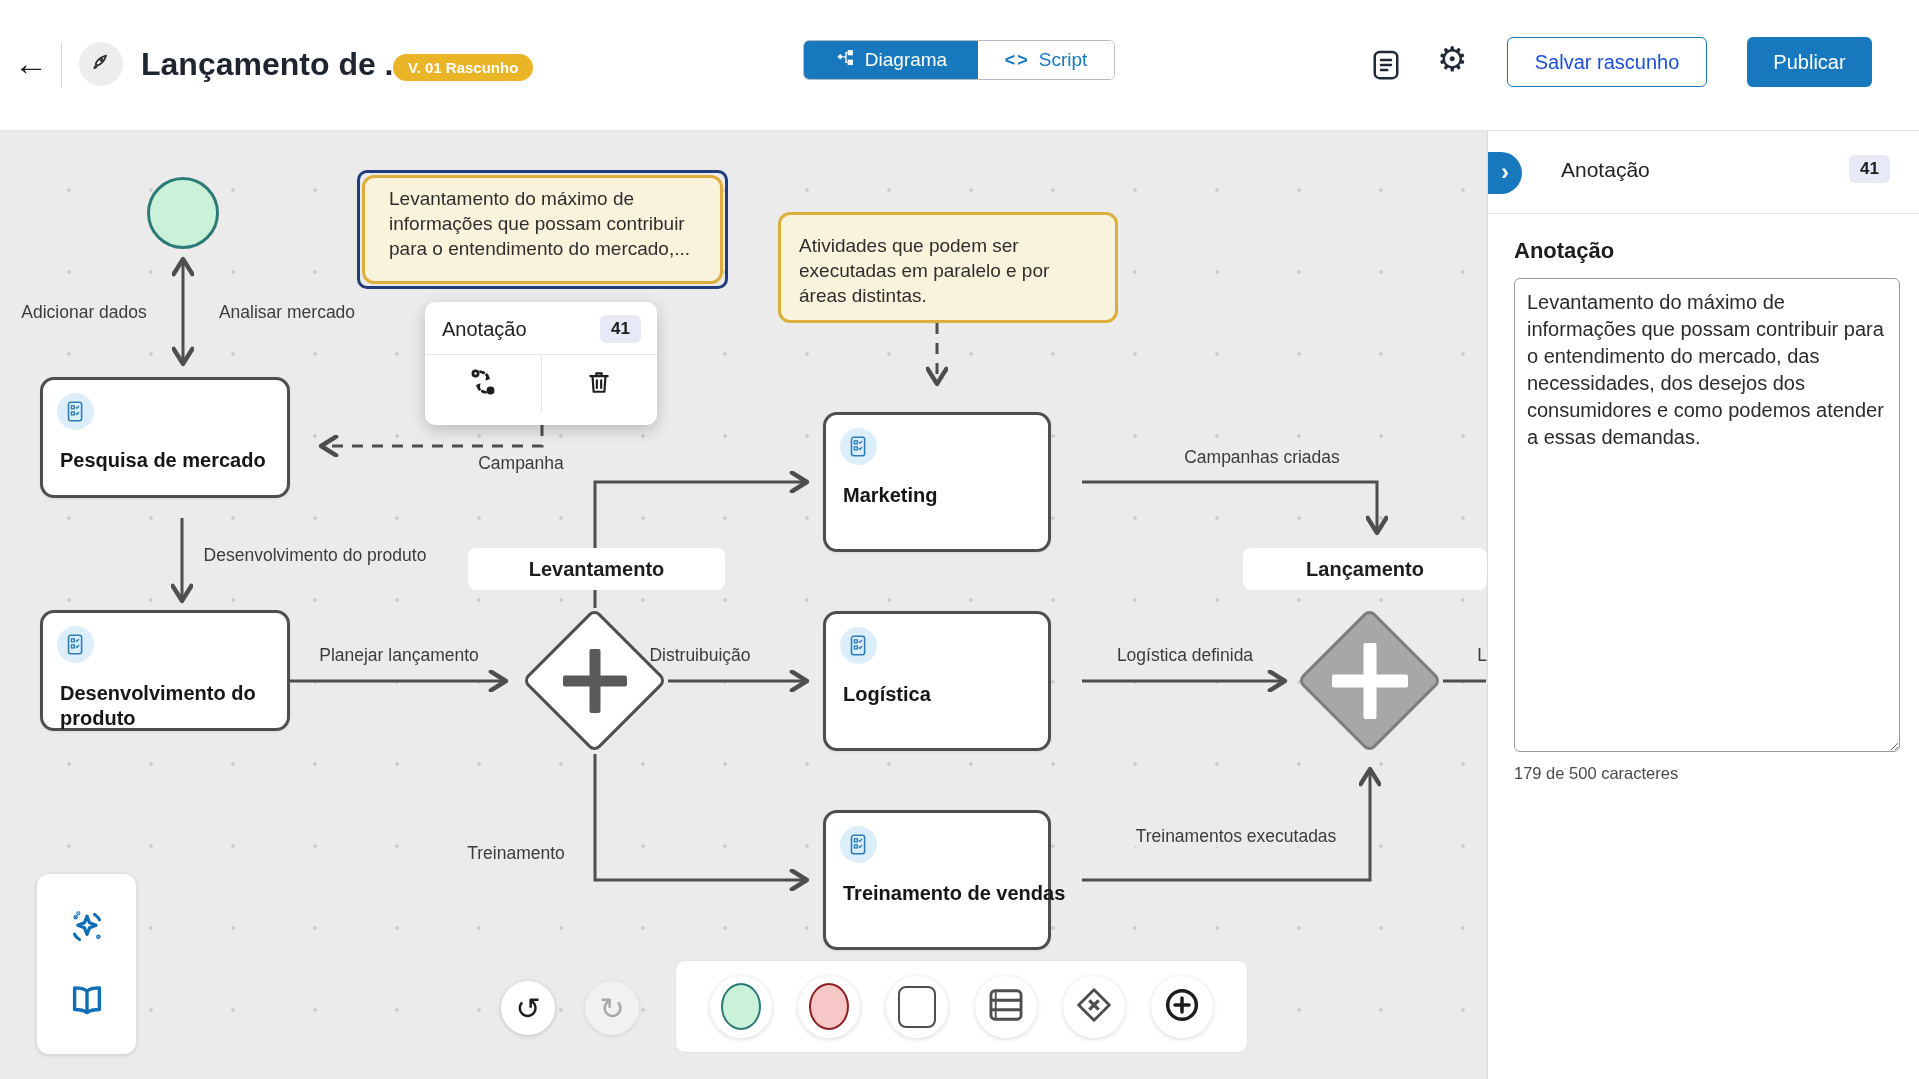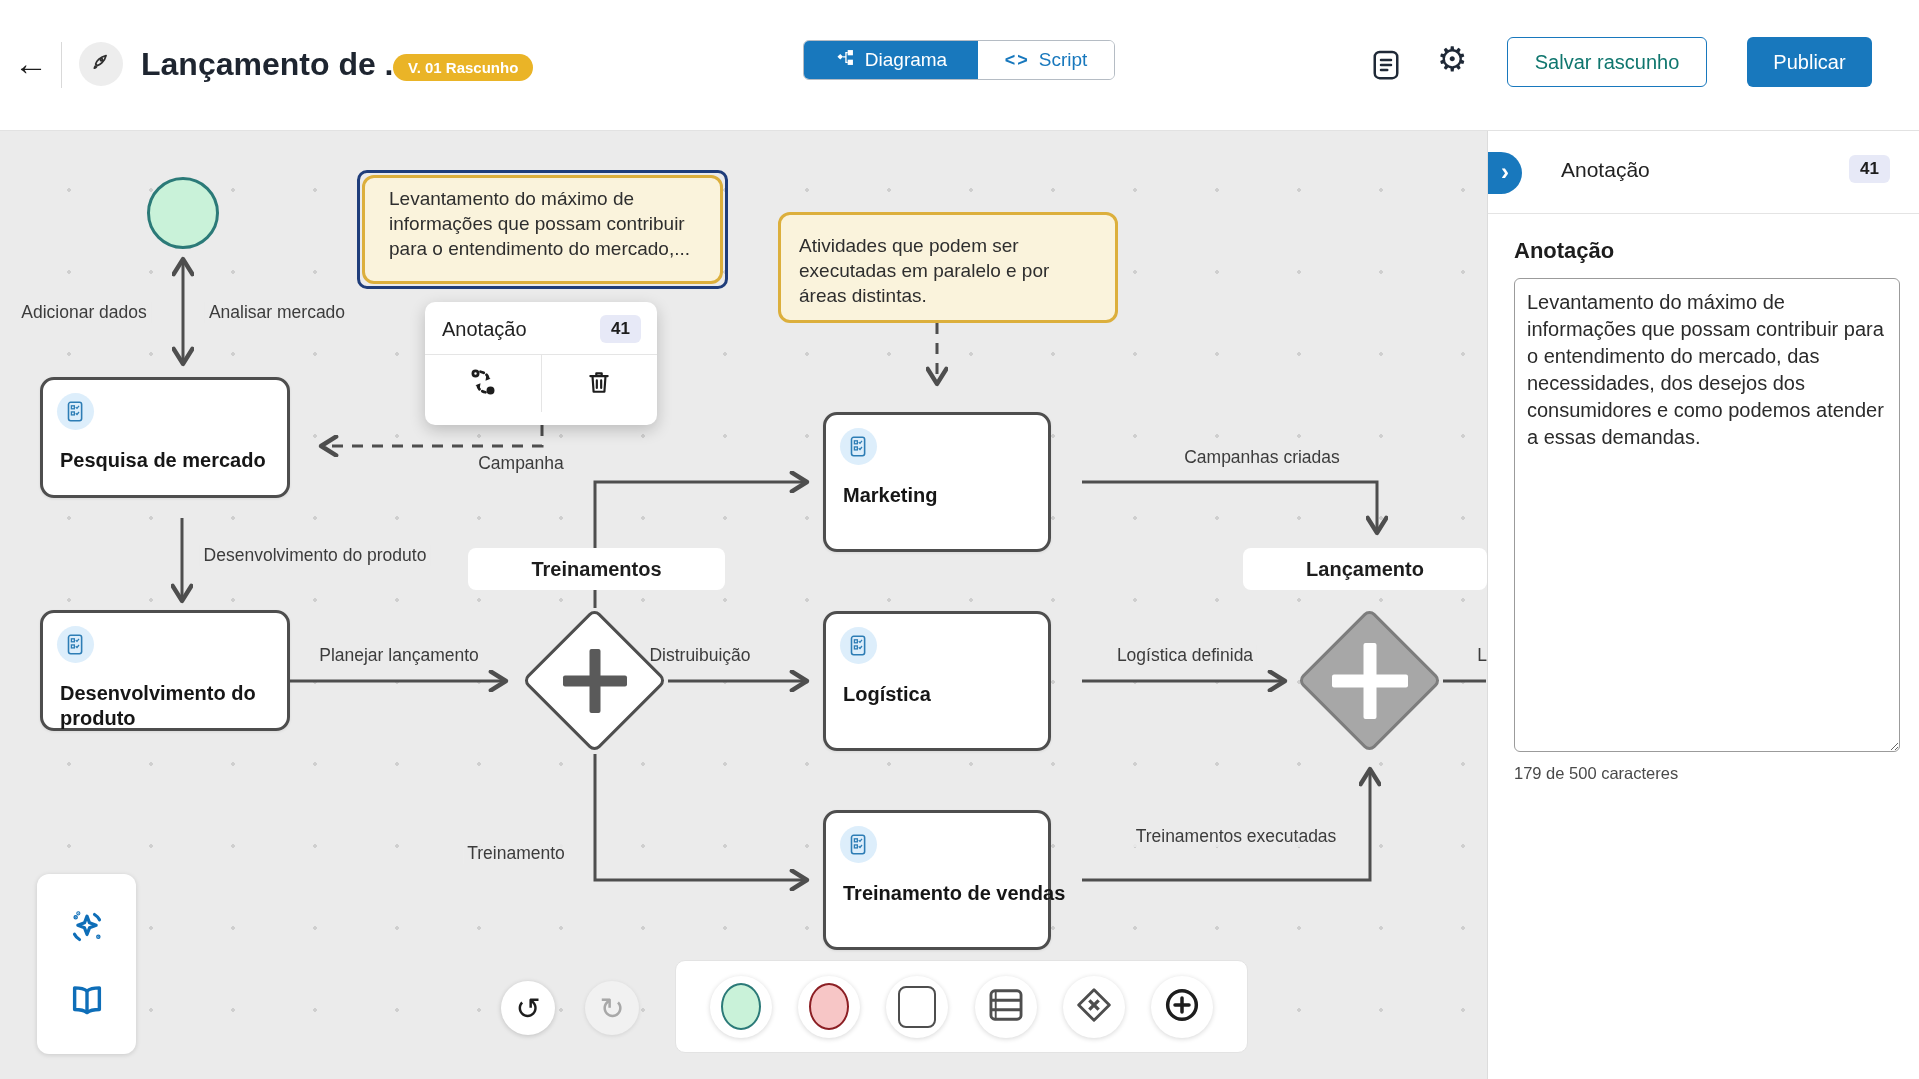--- a/index.html
+++ b/index.html
@@ -16,21 +16,21 @@
   .doc-title { position:absolute; left:141px; top:46px; font-size:32px; font-weight:bold; color:#1e2530; white-space:nowrap; }
   .version-badge { position:absolute; left:393px; top:54px; height:27px; line-height:27px; padding:0 15px; background:#eab427; color:#fff; font-size:15px; font-weight:bold; border-radius:14px; white-space:nowrap; }
   .tabs { position:absolute; left:803px; top:40px; height:40px; display:flex; border:1px solid #b5bcc4; border-radius:6px; overflow:hidden; }
   .tab { display:flex; align-items:center; justify-content:center; gap:9px; font-size:19px; cursor:pointer; }
   .tab.active { width:174px; background:#1878bd; color:#fff; }
   .tab.inactive { width:136px; background:#fff; color:#1878bd; }
   .tab .code-glyph { font-weight:bold; font-size:18px; letter-spacing:2px; }
   .icon-btn { position:absolute; background:none; border:none; cursor:pointer; color:#1f2937; }
   .btn-doc { left:1371px; top:48px; }
   .btn-gear { left:1437px; top:42px; font-size:34px; line-height:1; font-family:"DejaVu Sans", sans-serif; }
-  .btn-save { position:absolute; left:1507px; top:37px; width:200px; height:50px; background:#fff; border:1.5px solid #1878bd; border-radius:6px; color:#0f766e; font-size:20px; cursor:pointer; font-family:inherit; }
+  .btn-save { position:absolute; left:1507px; top:37px; width:200px; height:50px; background:#fff; border:1.5px solid #1878bd; border-radius:6px; color:#1d4ed8; font-size:20px; cursor:pointer; font-family:inherit; }
   .btn-publish { position:absolute; left:1747px; top:37px; width:125px; height:50px; background:#1878bd; border:none; border-radius:6px; color:#fff; font-size:20px; cursor:pointer; font-family:inherit; }
 
   
   .canvas { position:absolute; left:0; top:131px; width:1487px; height:948px; overflow:hidden;
     background-color:#ebebeb;
     background-image:radial-gradient(circle, #cfcfcf 1.8px, rgba(0,0,0,0) 2px);
     background-size:82px 82px; background-position:28px 18px; }
   .edges { position:absolute; left:0; top:0; pointer-events:none; }
 
   .start-event { position:absolute; left:147px; top:46px; width:72px; height:72px; border-radius:50%; background:#c9f2d9; border:3px solid #2b7a78; cursor:pointer; }
@@ -164,21 +164,21 @@
         <path d="M1082 749 H1370 V640" marker-end="url(#ah)"></path>
         <path d="M1443 550 H1486"></path>
         <path d="M542 294 V315 H323" stroke-dasharray="11 9" marker-end="url(#ah)"></path>
         <path d="M937 192 V251" stroke-dasharray="11 9" marker-end="url(#ah)"></path>
       </g>
     </svg>
 
     <div class="start-event"></div>
 
     <div class="elabel" style="left:84px;top:171px">Adicionar dados</div>
-    <div class="elabel" style="left:277px;top:171px">Analisar mercado</div>
+    <div class="elabel" style="left:287px;top:171px">Analisar mercado</div>
     <div class="elabel" style="left:315px;top:414px">Desenvolvimento do produto</div>
     <div class="elabel" style="left:521px;top:322px">Campanha</div>
     <div class="elabel" style="left:399px;top:514px">Planejar lançamento</div>
     <div class="elabel" style="left:700px;top:514px">Distruibuição</div>
     <div class="elabel" style="left:516px;top:712px">Treinamento</div>
     <div class="elabel" style="left:1262px;top:316px">Campanhas criadas</div>
     <div class="elabel" style="left:1185px;top:514px">Logística definida</div>
     <div class="elabel" style="left:1236px;top:695px">Treinamentos executadas</div>
     <div class="elabel" style="left:1482px;top:514px">L</div>
 
@@ -240,21 +240,21 @@
           <rect x="4" y="2.5" width="15" height="21" rx="2.5"></rect>
           <rect x="7.3" y="6.5" width="3.4" height="3.4" stroke-width="1.5"></rect>
           <path d="M12.3 8l1.4 1.4 2.3-2.8" stroke-width="1.5"></path>
           <rect x="7.3" y="13.5" width="3.4" height="3.4" stroke-width="1.5"></rect>
           <path d="M12.3 15l1.4 1.4 2.3-2.8" stroke-width="1.5"></path>
         </svg>
       </span>
       <span class="nlabel">Treinamento de vendas</span>
     </div>
 
-    <div class="gwlabel" style="left:468px;top:417px;width:257px">Treinamentos</div>
+    <div class="gwlabel" style="left:468px;top:417px;width:257px">Levantamento</div>
     <div class="gw" style="left:543px;top:498px">
       <div class="gw-box"></div>
       <div class="gw-plus">
           <span class="h"></span>
           <span class="v"></span>
         </div>
     </div>
 
     <div class="gwlabel" style="left:1243px;top:417px;width:244px">Lançamento</div>
     <div class="gw gray" style="left:1318px;top:498px">

